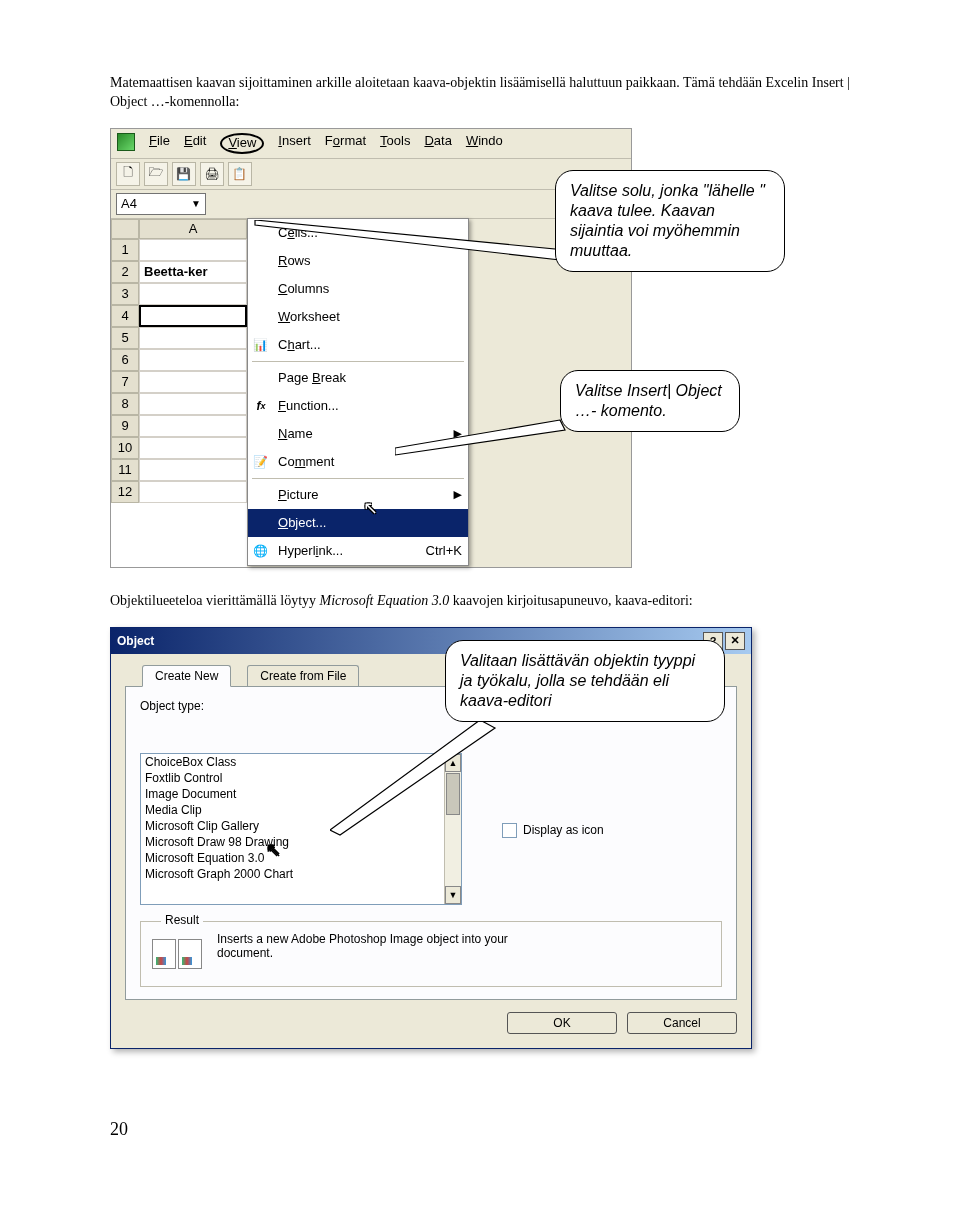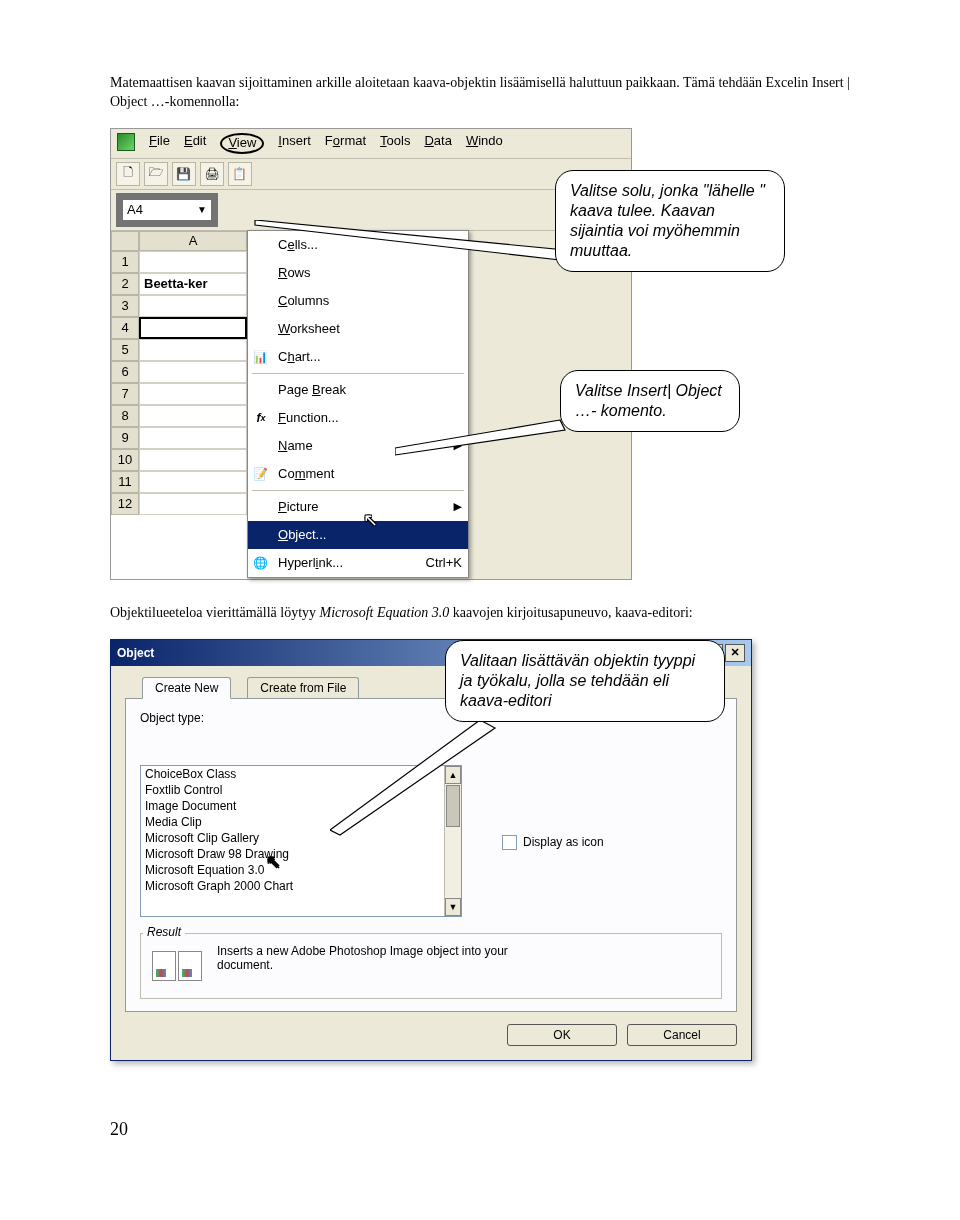--- a/index.html
+++ b/index.html
@@ -84,21 +84,21 @@
   .namebox-row {
     display: flex;
     align-items: center;
     gap: 10px;
     padding: 3px 5px;
     background: #ece9d8;
     border-bottom: 1px solid #c0bdaf;
   }
   .namebox {
     background: #fff;
-    border: 7px solid #737373;
+    border: 1px solid #737373;
     width: 80px;
     height: 20px;
     display: flex;
     align-items: center;
     justify-content: space-between;
     padding: 0 4px;
     font-size: 13px;
   }
   .excel-body {
     display: flex;
@@ -191,22 +191,22 @@
   .result-group {
     border: 1px solid #c0bdaf;
     margin-top: 16px;
     padding: 10px 10px 10px 10px;
     position: relative;
     display: flex;
     gap: 14px;
     align-items: flex-start;
   }
   .result-group .legend {
-    position: absolute; top:-9px; left:2px;
-    background:#fcfcfe; padding: 0 4px; font-style: italic;
+    position: absolute; top:-9px; left:20px;
+    background:#fcfcfe; padding: 0 4px;
   }
   .result-icon {
     width: 52px; height: 44px;
     display:flex; align-items:center; justify-content:center;
     gap: 2px;
   }
   .result-icon .pic { width:22px; height:28px; background:#fff; border:1px solid #888; position:relative;}
   .result-icon .pic::after { content:""; position:absolute; bottom:3px; left:3px; width:10px; height:8px; background: linear-gradient(90deg,#3b7,#c44,#39d);}
   .dlg-buttons { display:flex; justify-content:flex-end; gap:10px; margin-top: 12px;}
   .wbtn {

